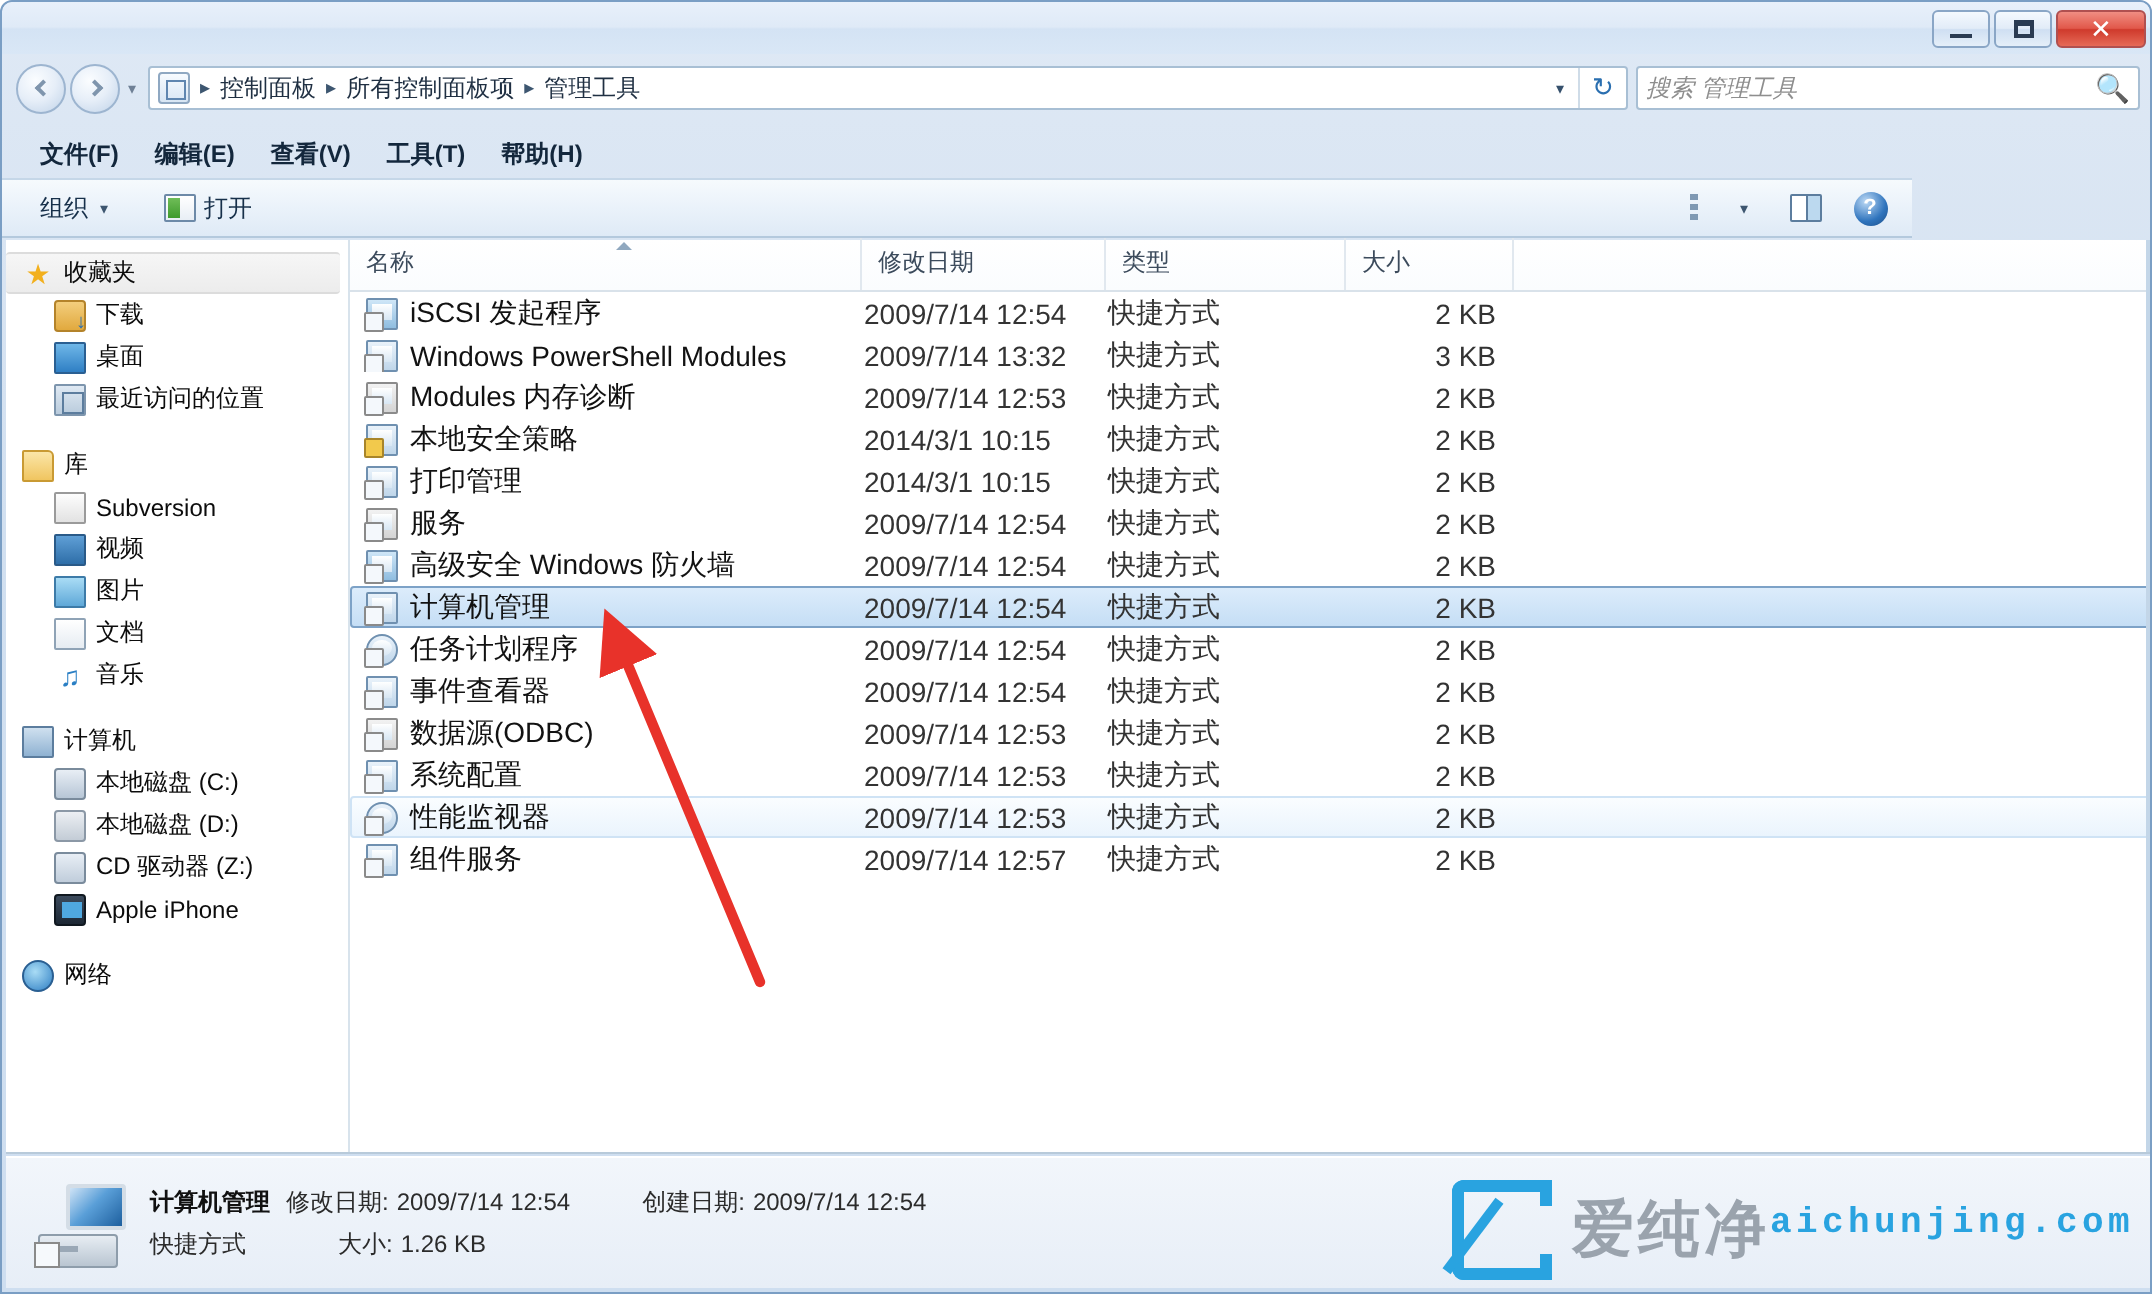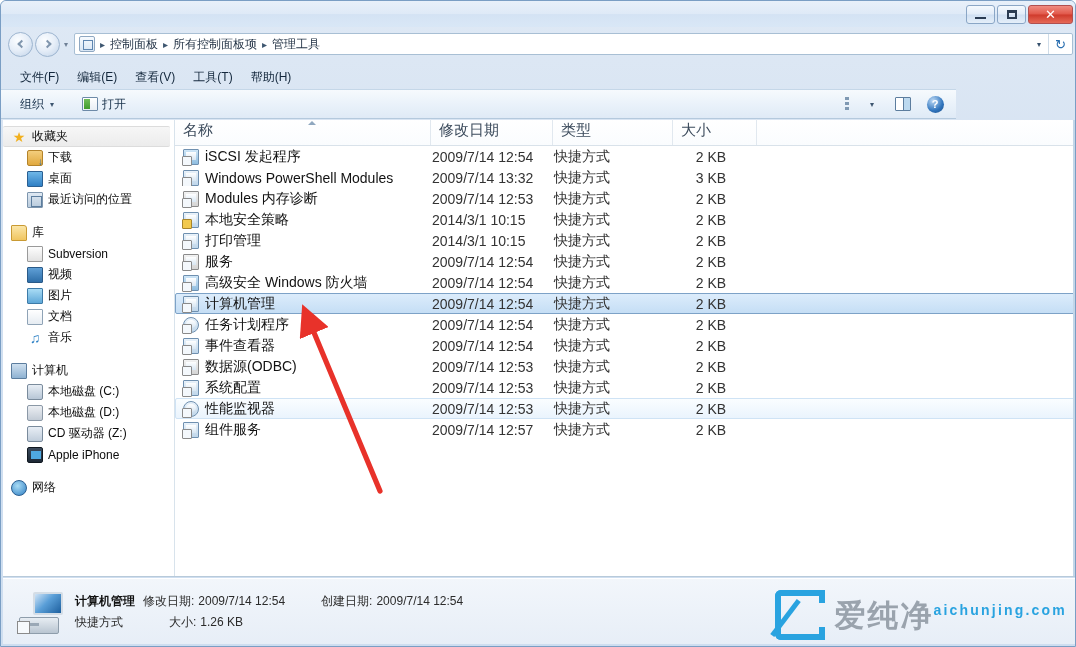--- a/index.html
+++ b/index.html
@@ -116,21 +116,21 @@
     flex: 1; font-size: 12px; color: #8e8e8e; font-style: italic;
   }
   #search-icon { color: #1b5fa8; font-size: 14px; }
 
   
   #menubar {
     position: absolute; left: 0; top: 64px; width: 1076px; height: 24px;
     display: flex; align-items: center; padding-left: 10px;
     font-size: 12px; color: #13273c;
   }
-  .menuitem { padding: 2px 9px; cursor: default; }
+  .menuitem { padding: 2px 9px; cursor: default; font-weight: bold; }
 
   
   #toolbar {
     position: absolute; left: 0; top: 88px; width: 955px; height: 30px;
     background: linear-gradient(to bottom, #f6fafd 0%, #eaf2fa 50%, #dfeaf6 100%);
     border-top: 1px solid #c5d7e8;
     border-bottom: 1px solid #b4c9dd;
     display: flex; align-items: center;
   }
   .tbitem {
@@ -229,21 +229,21 @@
 
   
   #listpane { flex: 1; position: relative; background: #ffffff; }
   #colheader {
     display: flex; height: 26px; align-items: flex-end;
     border-bottom: 1px solid #d9e2ea;
     background: linear-gradient(to bottom, #ffffff 0%, #fafcfe 100%);
     position: relative;
   }
   .colh {
-    font-size: 15px; color: #3c4b5c; padding: 0 6px 5px 8px;
+    font-size: 12px; color: #3c4b5c; padding: 0 6px 5px 8px;
     border-right: 1px solid #e1e8ef; height: 26px; display: flex; align-items: flex-end;
     cursor: default; white-space: nowrap;
   }
   #sortmark {
     position: absolute; left: 133px; top: 1px;
     width: 0; height: 0;
     border-left: 4px solid transparent; border-right: 4px solid transparent;
     border-bottom: 4px solid #90a8bf;
   }
   .row {
@@ -257,21 +257,21 @@
     border-radius: 2px;
   }
   .row.hover {
     background: linear-gradient(to bottom, #fafdff 0%, #eaf4fd 100%);
     border: 1px solid #cfe3f5;
     border-radius: 2px;
   }
   .c-name { width: 256px; display: flex; align-items: center; padding-left: 7px; white-space: nowrap; overflow: hidden; }
   .c-date { width: 122px; color: #333; white-space: nowrap; }
   .c-type { width: 120px; color: #333; white-space: nowrap; }
-  .c-size { width: 84px; text-align: center; color: #333; padding-right: 10px; white-space: nowrap; }
+  .c-size { width: 84px; text-align: right; color: #333; padding-right: 10px; white-space: nowrap; }
   .fico {
     width: 16px; height: 16px; margin-right: 6px; flex: none;
     position: relative; border-radius: 1px;
     background: linear-gradient(to bottom, #e9f2fa 0%, #bfd6ea 100%);
     border: 1px solid #6f90b0;
   }
   .fico:before {
     content: ""; position: absolute; left: 2px; top: 2px; right: 2px; bottom: 4px;
     background: linear-gradient(to bottom, #ffffff, #d7e6f3);
   }
@@ -346,22 +346,22 @@
   #wm-mark .slash {
     position: absolute; left: 8px; top: 6px; width: 5px; height: 44px;
     background: #29a3e0; transform: rotate(37deg); transform-origin: center;
   }
   #wm-text { display: flex; flex-direction: row; }
   #wm-cn {
     font-size: 31px; font-weight: bold; color: #9aa3ad; letter-spacing: 2px; line-height: 1;
     font-family: "DejaVu Sans", sans-serif;
   }
   #wm-en {
-    font-size: 14px; font-weight: bold; color: #29a3e0; letter-spacing: 2.2px; margin-top: 2px;
-    font-family: Liberation Sans, sans-serif;
+    font-size: 18px; font-weight: bold; color: #29a3e0; letter-spacing: 2.2px; margin-top: 2px;
+    font-family: Liberation Mono, monospace;
   }
 
   
   #vscroll {
     position: absolute; right: 0; top: 0; width: 2px; height: 100%;
     background: #c3d6e8;
   }
 </style>
 </head>
 <body>
@@ -398,20 +398,24 @@
       <span class="sep">▸</span>
       <span class="crumb">所有控制面板项</span>
       <span class="sep">▸</span>
       <span class="crumb">管理工具</span>
       <span id="crumb-right">
         <span id="crumb-arrow">▾</span>
         <span id="crumb-refresh">↻</span>
       </span>
     </div>
 
+    <div id="searchbox">
+      <span class="ph">搜索 管理工具</span>
+      <span id="search-icon">🔍</span>
+    </div>
   </div>
 
   <div id="menubar">
     <span class="menuitem">文件(F)</span>
     <span class="menuitem">编辑(E)</span>
     <span class="menuitem">查看(V)</span>
     <span class="menuitem">工具(T)</span>
     <span class="menuitem">帮助(H)</span>
   </div>
 

